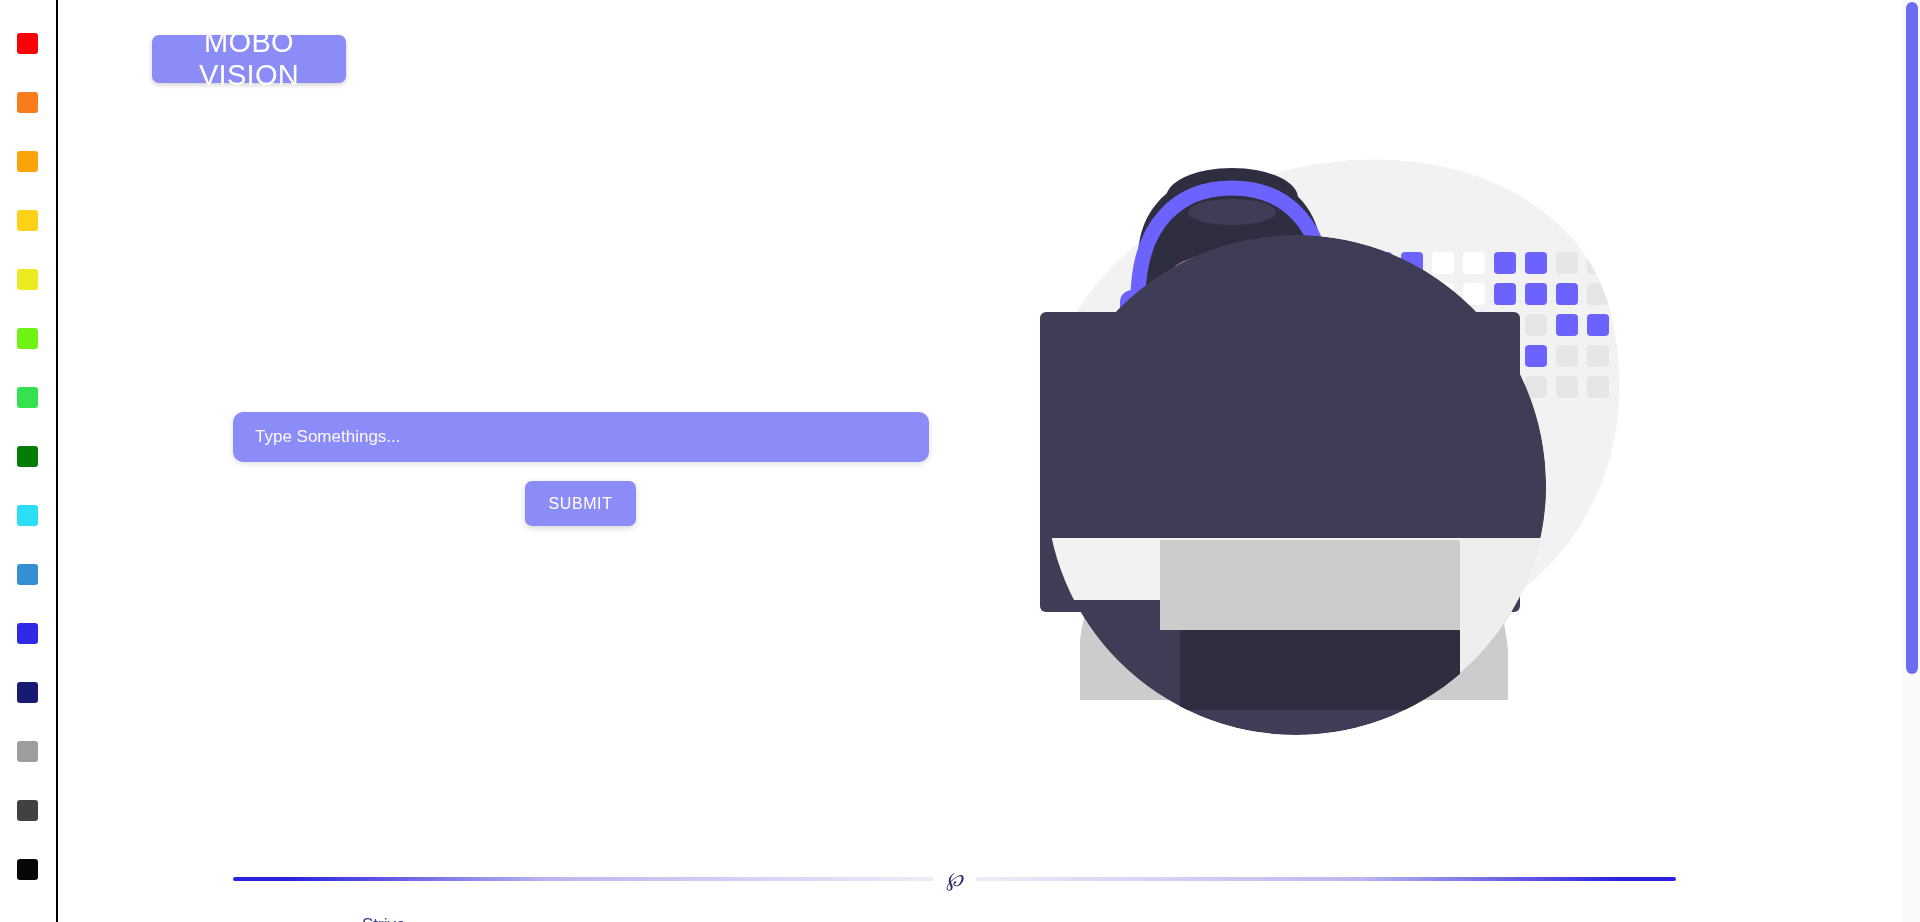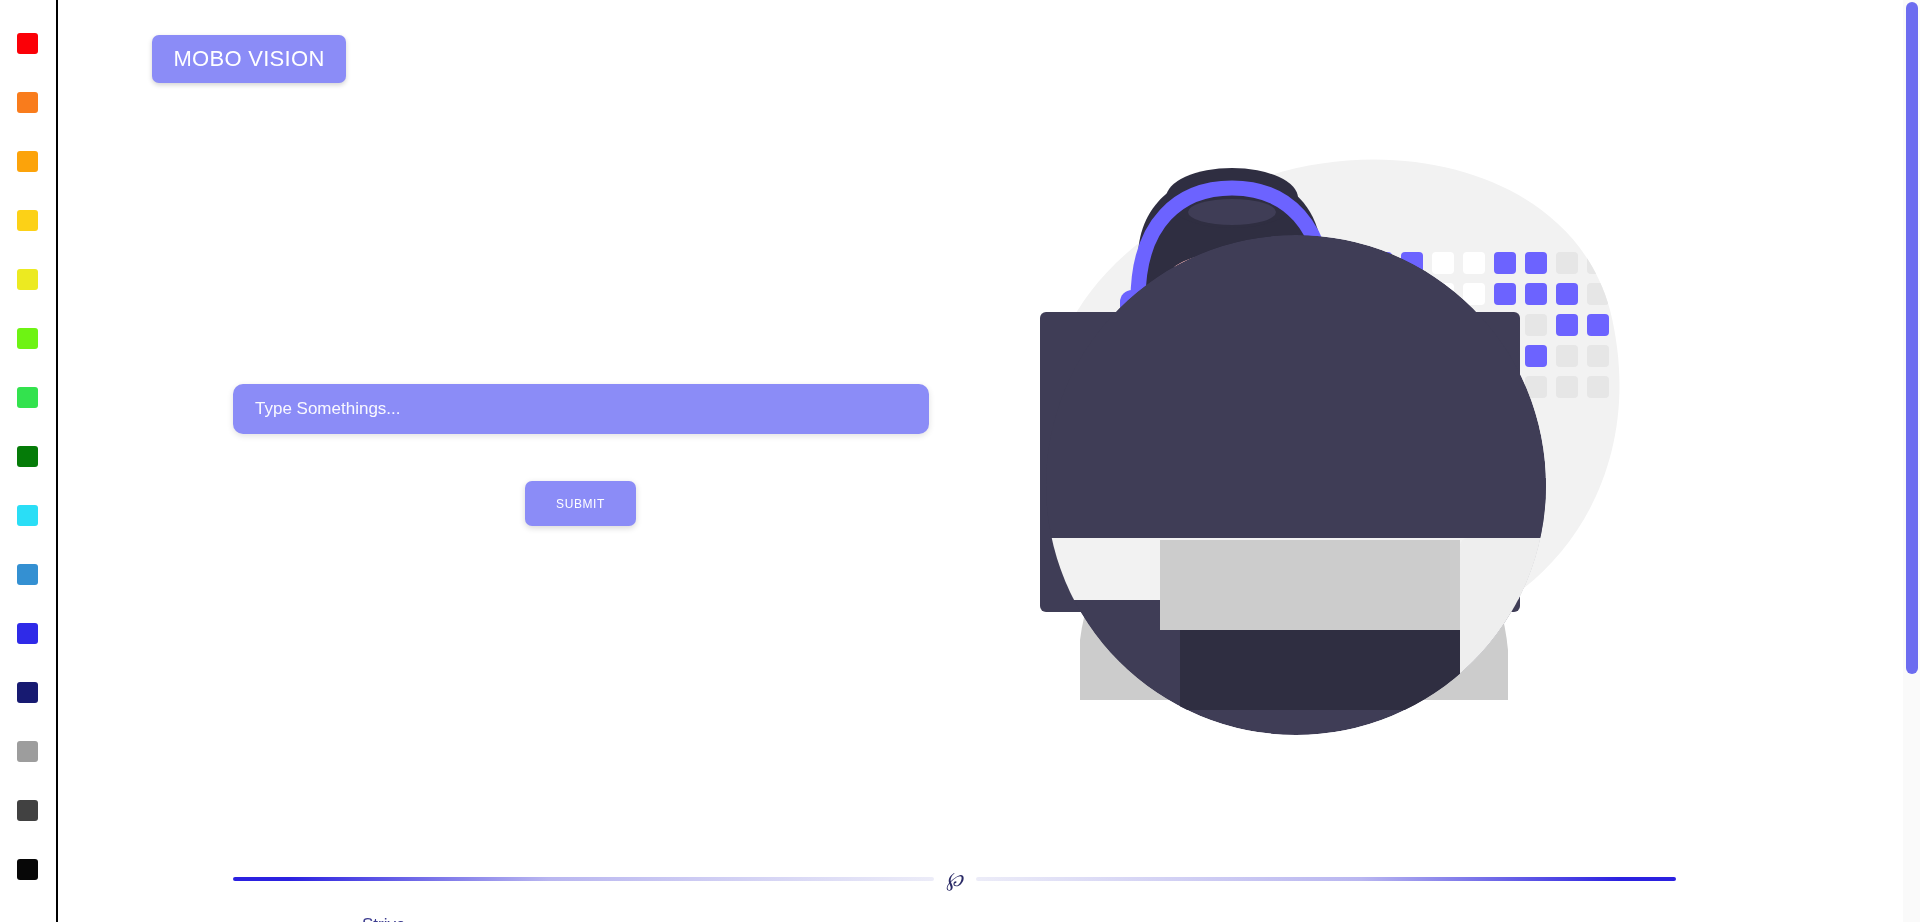--- a/index.html
+++ b/index.html
@@ -41,21 +41,21 @@
   #mobo-vision-button {
     position: absolute;
     left: 152px;
     top: 35px;
     width: 194px;
     height: 48px;
     background: #8b8cf7;
     border: none;
     border-radius: 7px;
     color: #ffffff;
-    font-size: 22px;
+    font-size: 29px;
     font-family: "Liberation Sans", sans-serif;
     letter-spacing: 0.3px;
     cursor: pointer;
     box-shadow: 0 2px 5px rgba(0,0,0,0.18);
     display: flex;
     align-items: center;
     justify-content: center;
   }
 
   
@@ -68,21 +68,21 @@
     font-family: "DejaVu Sans", sans-serif;
     font-weight: 400;
     letter-spacing: 1px;
     white-space: nowrap;
   }
 
   
   #todo-input {
     position: absolute;
     left: 233px;
-    top: 384px;
+    top: 412px;
     width: 696px;
     height: 50px;
     background: #8b8cf7;
     border: none;
     border-radius: 10px;
     padding: 0 22px;
     color: #ffffff;
     font-size: 17px;
     font-family: "Liberation Sans", sans-serif;
     outline: none;
@@ -93,21 +93,21 @@
   #submit-button {
     position: absolute;
     left: 525px;
     top: 481px;
     width: 111px;
     height: 45px;
     background: #8b8cf7;
     border: none;
     border-radius: 7px;
     color: #ffffff;
-    font-size: 12px;
+    font-size: 16px;
     font-family: "Liberation Sans", sans-serif;
     letter-spacing: 0.6px;
     cursor: pointer;
     box-shadow: 0 2px 6px rgba(0,0,0,0.16);
   }
 
   
   #illustration {
     position: absolute;
     left: 960px;

